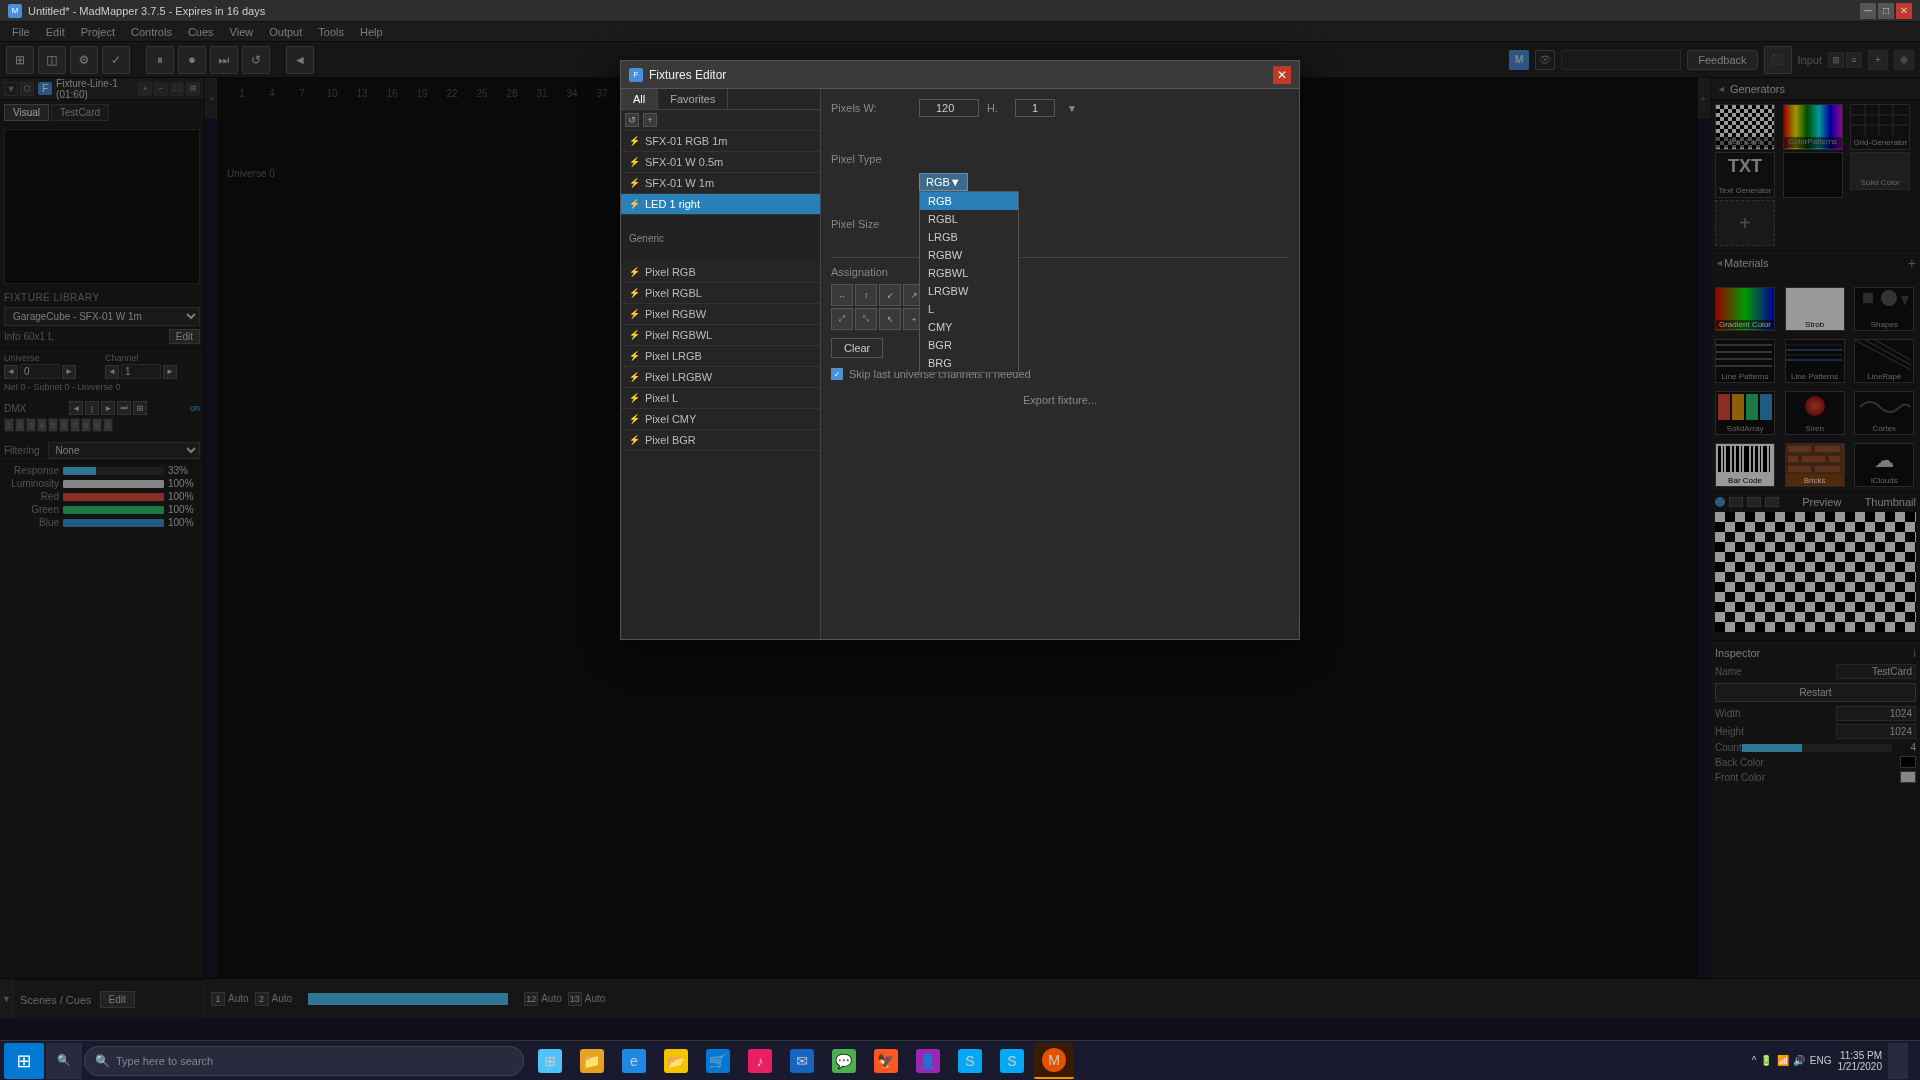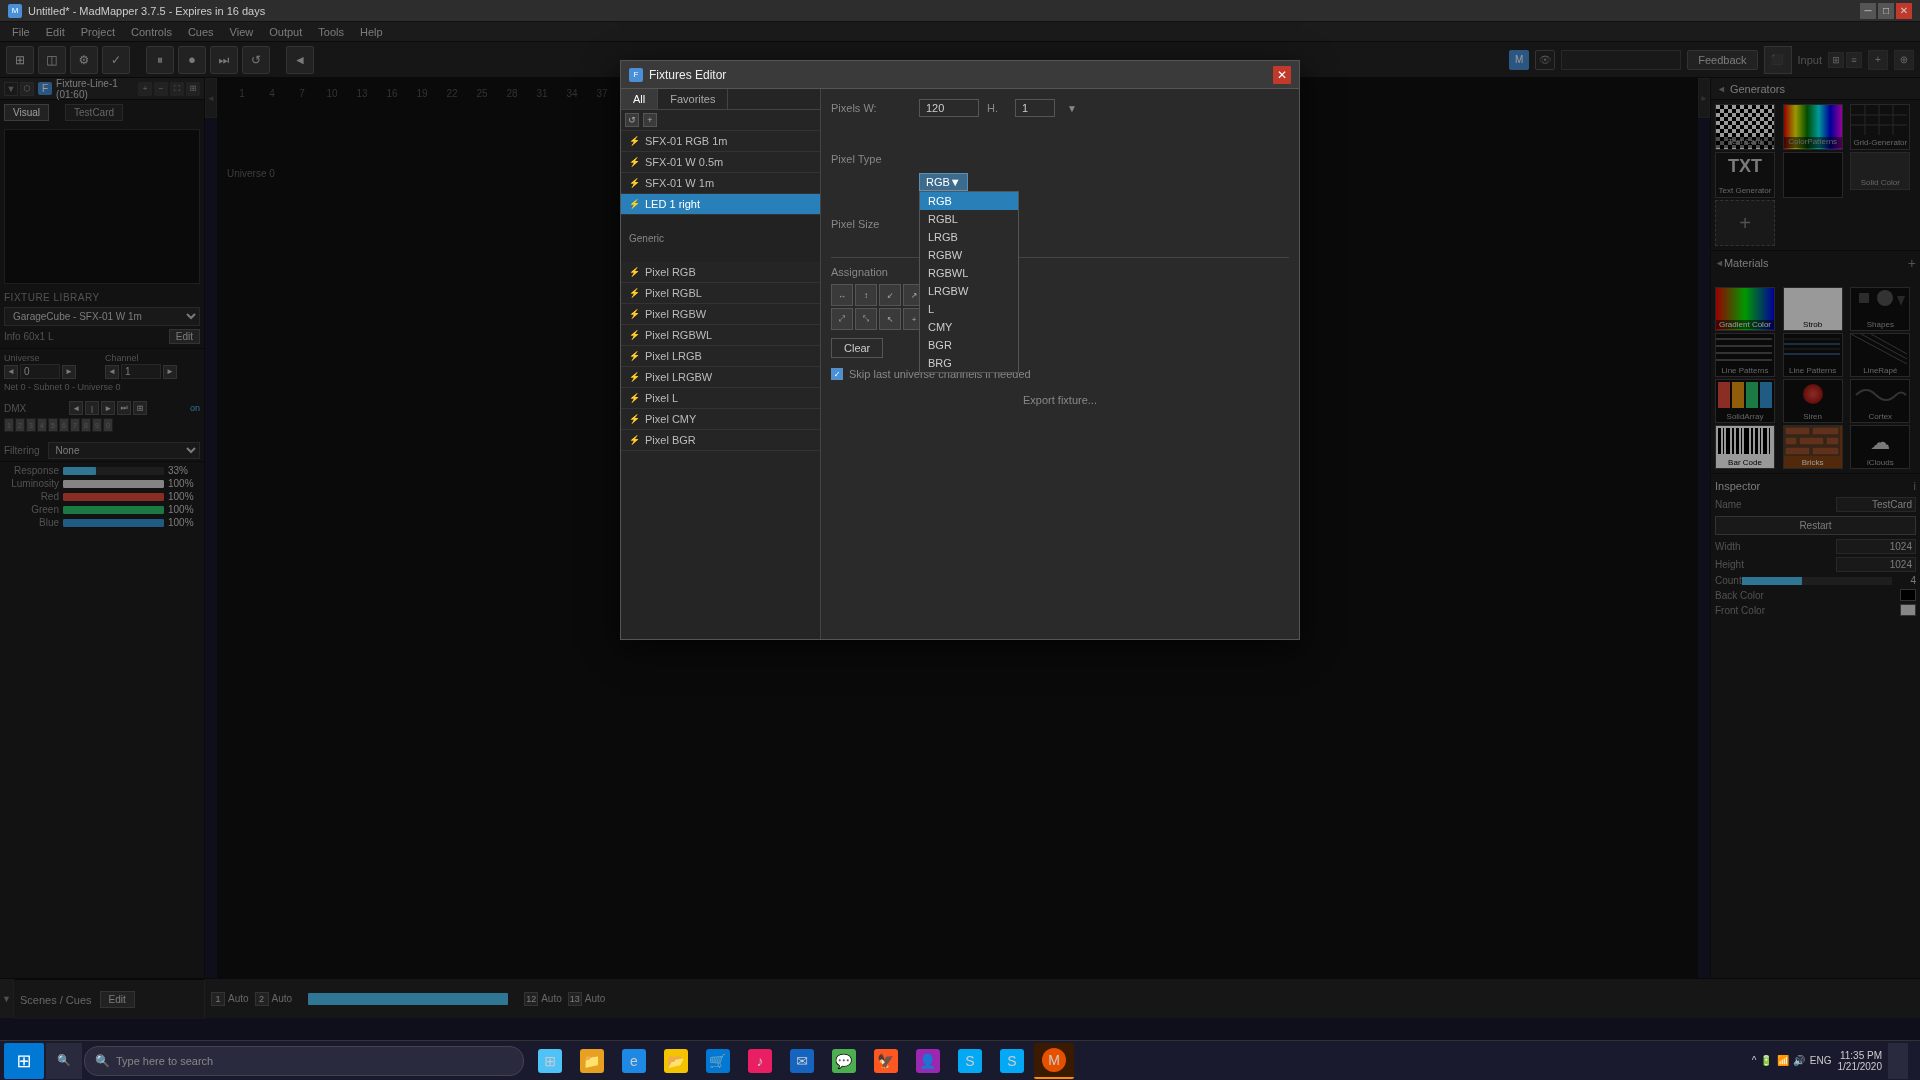--- a/index.html
+++ b/index.html
@@ -171,21 +171,21 @@
     }
     .section-title {
       font-size: 10px;
       color: #888;
       margin-bottom: 4px;
       text-transform: uppercase;
       letter-spacing: 0.5px;
     }
     .tabs-row {
       display: flex;
-      gap: 16px;
+      gap: 2px;
       margin-bottom: 4px;
     }
     .tab-btn {
       padding: 2px 8px;
       background: #2a2a2a;
       border: 1px solid #444;
       color: #aaa;
       font-size: 10px;
       cursor: pointer;
     }
@@ -504,21 +504,21 @@
     }
     .mat-header {
       display: flex;
       align-items: center;
       justify-content: space-between;
       margin-bottom: 4px;
     }
     .mat-grid {
       display: grid;
       grid-template-columns: 1fr 1fr 1fr;
-      gap: 2px;
+      gap: 8px;
       margin-top: 16px;
     }
     .mat-item {
       width: 56px;
       height: 44px;
       background: #2a2a2a;
       border: 1px solid #444;
       cursor: pointer;
       position: relative;
       overflow: hidden;
@@ -709,21 +709,21 @@
     .fe-row {
       display: flex;
       align-items: center;
       gap: 8px;
     }
     .fe-label { font-size: 11px; color: #888; width: 80px; }
     .fe-input {
       background: #2a2a2a;
       border: 1px solid #555;
       color: #ccc;
-      padding: 2px 6px;
+      padding: 2px 16px;
       font-size: 11px;
       width: 60px;
     }
     .pixel-dropdown-btn {
       width: 100%;
       background: #3d6b8e;
       border: 1px solid #5a90b5;
       color: #fff;
       padding: 2px 6px;
       font-size: 11px;
@@ -1311,20 +1311,35 @@
           <span style="font-size:8px;color:#fff;position:absolute;bottom:1px;left:0;right:0;text-align:center;">Bricks</span>
         </div>
 
         <div class="mat-item" style="width:60px;height:44px;background:#111;">
           <div style="position:absolute;top:4px;left:50%;transform:translateX(-50%);font-size:20px;">☁</div>
           <span style="font-size:8px;color:#aaa;position:absolute;bottom:1px;left:0;right:0;text-align:center;">iClouds</span>
         </div>
       </div>
     </div>
 
+    <div class="preview-section">
+      <div class="preview-header">
+        <div style="display:flex;align-items:center;gap:4px;">
+          <div style="width:10px;height:10px;background:#4a90d9;border-radius:50%;"></div>
+          <div style="width:14px;height:10px;background:#3a3a3a;border:1px solid #555;"></div>
+          <div style="width:14px;height:10px;background:#3a3a3a;border:1px solid #555;"></div>
+          <div style="width:14px;height:10px;background:#3a3a3a;border:1px solid #555;"></div>
+        </div>
+        <span class="preview-label">Preview</span>
+        <span class="thumb-label">Thumbnail</span>
+      </div>
+
+      <div class="preview-thumb checker-preview" style="background-image:linear-gradient(45deg,#000 25%,transparent 25%),linear-gradient(-45deg,#000 25%,transparent 25%),linear-gradient(45deg,transparent 75%,#000 75%),linear-gradient(-45deg,transparent 75%,#000 75%);background-size:20px 20px;background-position:0 0,0 10px,10px -10px,-10px 0px;background-color:#fff;">
+      </div>
+    </div>
 
     <div class="inspector-section">
       <div style="display:flex;align-items:center;justify-content:space-between;margin-bottom:4px;">
         <span style="font-size:11px;color:#ccc;">Inspector</span>
         <span style="font-size:11px;color:#888;cursor:pointer;">ℹ</span>
       </div>
       <div class="name-row">
         <span class="inspector-label">Name</span>
         <input class="inspector-input" value="TestCard" style="">
       </div>

